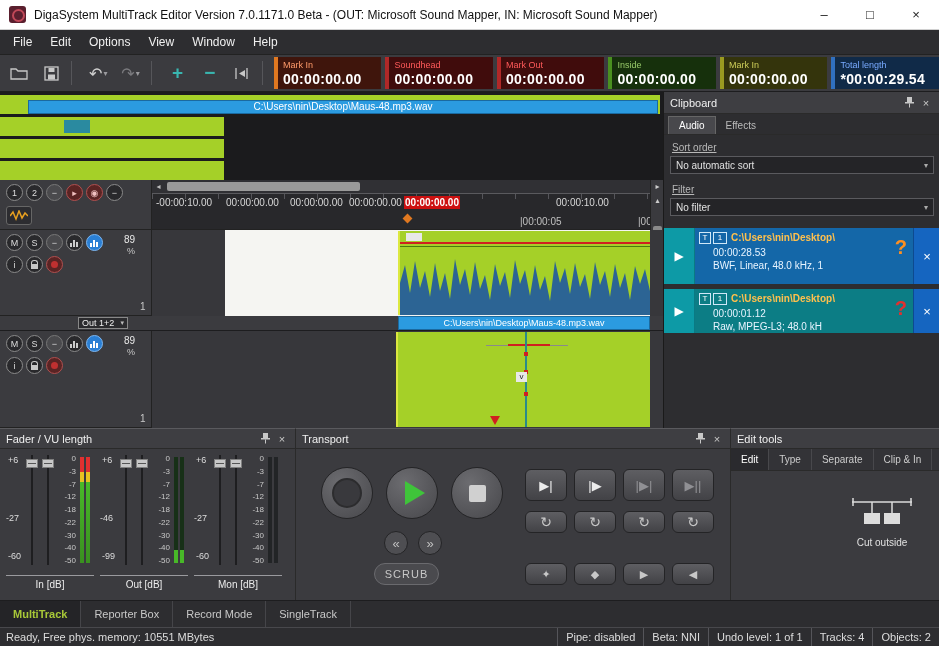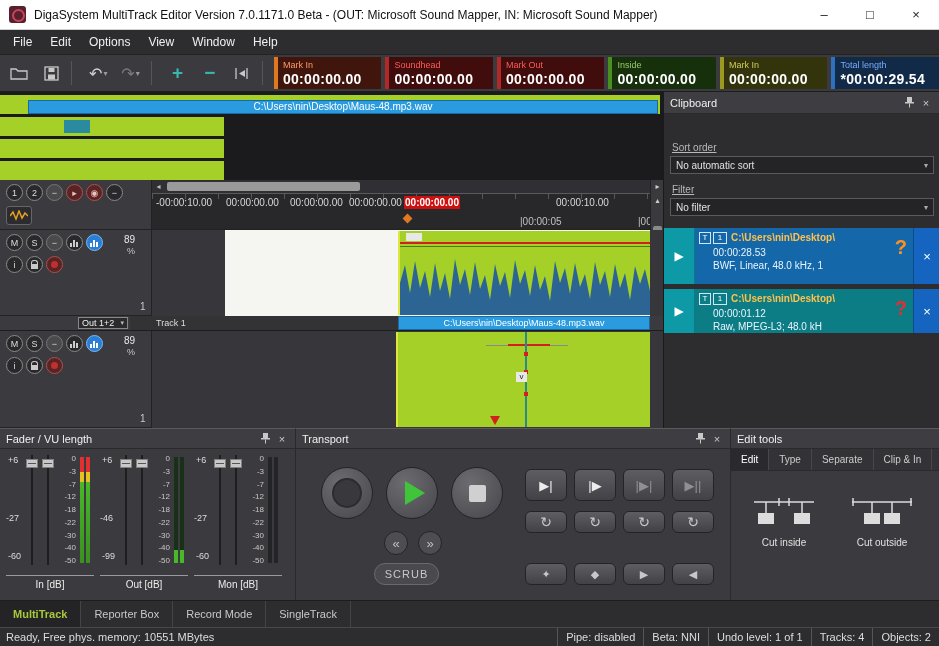--- a/index.html
+++ b/index.html
@@ -371,21 +371,20 @@
         <path d="M0,62 L0,30 5,12 10,40 15,8 20,35 25,18 30,44 35,10 40,38 45,20 50,46 55,6 60,32 65,16 70,42 75,9 80,36 85,22 90,47 95,11 100,33 105,19 110,45 115,7 120,31 125,17 130,43 135,12 140,37 145,23 150,48 155,8 160,30 165,15 170,41 175,10 180,34 185,21 190,46 195,9 200,32 205,18 210,44 215,11 220,35 225,20 230,47 235,13 240,31 245,16 250,38 L250,62 Z" fill="#2c6494"></path>
       </svg>
     </div>
   </div>
 
   <div class="strip">
     <div class="out-box">
       <span>Out 1+2</span>
       <span style="font-size:7px;color:#bbb;">▾</span>
     </div>
-    <div class="name-strip">Track 1</div>
     <div class="clipbar">C:\Users\nin\Desktop\Maus-48.mp3.wav</div>
   </div>
 
   <div class="t2-row">
     <div class="tctrl" style="top:0;height:97px;">
       <div class="cbtn" style="left:6px;top:4px;">M</div>
       <div class="cbtn" style="left:26px;top:4px;">S</div>
       <div class="cbtn gray" style="left:46px;top:4px;">−</div>
       <div class="cbtn" style="left:66px;top:4px;">
         <svg width="9" height="8" viewBox="0 0 9 8">
@@ -429,20 +428,24 @@
       <span class="ptitle">Clipboard</span>
       <span class="picon">
         <svg width="9" height="11" viewBox="0 0 9 11">
             <rect x="2" y="0" width="5" height="5" fill="#c8c8c8"></rect>
             <rect x="0" y="5" width="9" height="1.5" fill="#c8c8c8"></rect>
             <line x1="4.5" y1="6.5" x2="4.5" y2="10.5" stroke="#c8c8c8"></line>
           </svg>
       </span>
       <span class="picon">×</span>
     </div>
+    <div class="cb-tabs">
+      <div class="cb-tab sel">Audio</div>
+      <div class="cb-tab">Effects</div>
+    </div>
     <span class="cb-label" style="top:50px;">Sort order</span>
     <div class="cb-select" style="top:64px;">
       <span>No automatic sort</span>
       <span class="caret">▾</span>
     </div>
     <span class="cb-label" style="top:92px;">Filter</span>
     <div class="cb-select" style="top:106px;">
       <span>No filter</span>
       <span class="caret">▾</span>
     </div>
@@ -615,32 +618,20 @@
   <div class="etpanel">
     <div class="phead">
       <span class="ptitle">Edit tools</span>
     </div>
     <div class="et-tabs">
       <div class="et-tab sel">Edit</div>
       <div class="et-tab">Type</div>
       <div class="et-tab">Separate</div>
       <div class="et-tab">Clip &amp; In</div>
     </div>
-    <div class="et-btn" style="left:8px;">
-      <svg width="64" height="30" viewBox="0 0 64 30">
-        <line x1="2" y1="5" x2="62" y2="5" stroke="#dcdcdc" stroke-width="1.5"></line>
-        <line x1="14" y1="5" x2="14" y2="16" stroke="#dcdcdc" stroke-width="1.5"></line>
-        <line x1="50" y1="5" x2="50" y2="16" stroke="#dcdcdc" stroke-width="1.5"></line>
-        <line x1="27" y1="1" x2="27" y2="9" stroke="#dcdcdc" stroke-width="1.5"></line>
-        <line x1="37" y1="1" x2="37" y2="9" stroke="#dcdcdc" stroke-width="1.5"></line>
-        <rect x="6" y="16" width="16" height="11" fill="#dcdcdc"></rect>
-        <rect x="42" y="16" width="16" height="11" fill="#dcdcdc"></rect>
-      </svg>
-      <span class="et-label">Cut inside</span>
-    </div>
     <div class="et-btn" style="left:106px;">
       <svg width="64" height="30" viewBox="0 0 64 30">
         <line x1="2" y1="5" x2="62" y2="5" stroke="#dcdcdc" stroke-width="1.5"></line>
         <line x1="22" y1="5" x2="22" y2="16" stroke="#dcdcdc" stroke-width="1.5"></line>
         <line x1="42" y1="5" x2="42" y2="16" stroke="#dcdcdc" stroke-width="1.5"></line>
         <line x1="3" y1="1" x2="3" y2="9" stroke="#dcdcdc" stroke-width="1.5"></line>
         <line x1="61" y1="1" x2="61" y2="9" stroke="#dcdcdc" stroke-width="1.5"></line>
         <rect x="14" y="16" width="16" height="11" fill="#dcdcdc"></rect>
         <rect x="34" y="16" width="16" height="11" fill="#dcdcdc"></rect>
       </svg>

